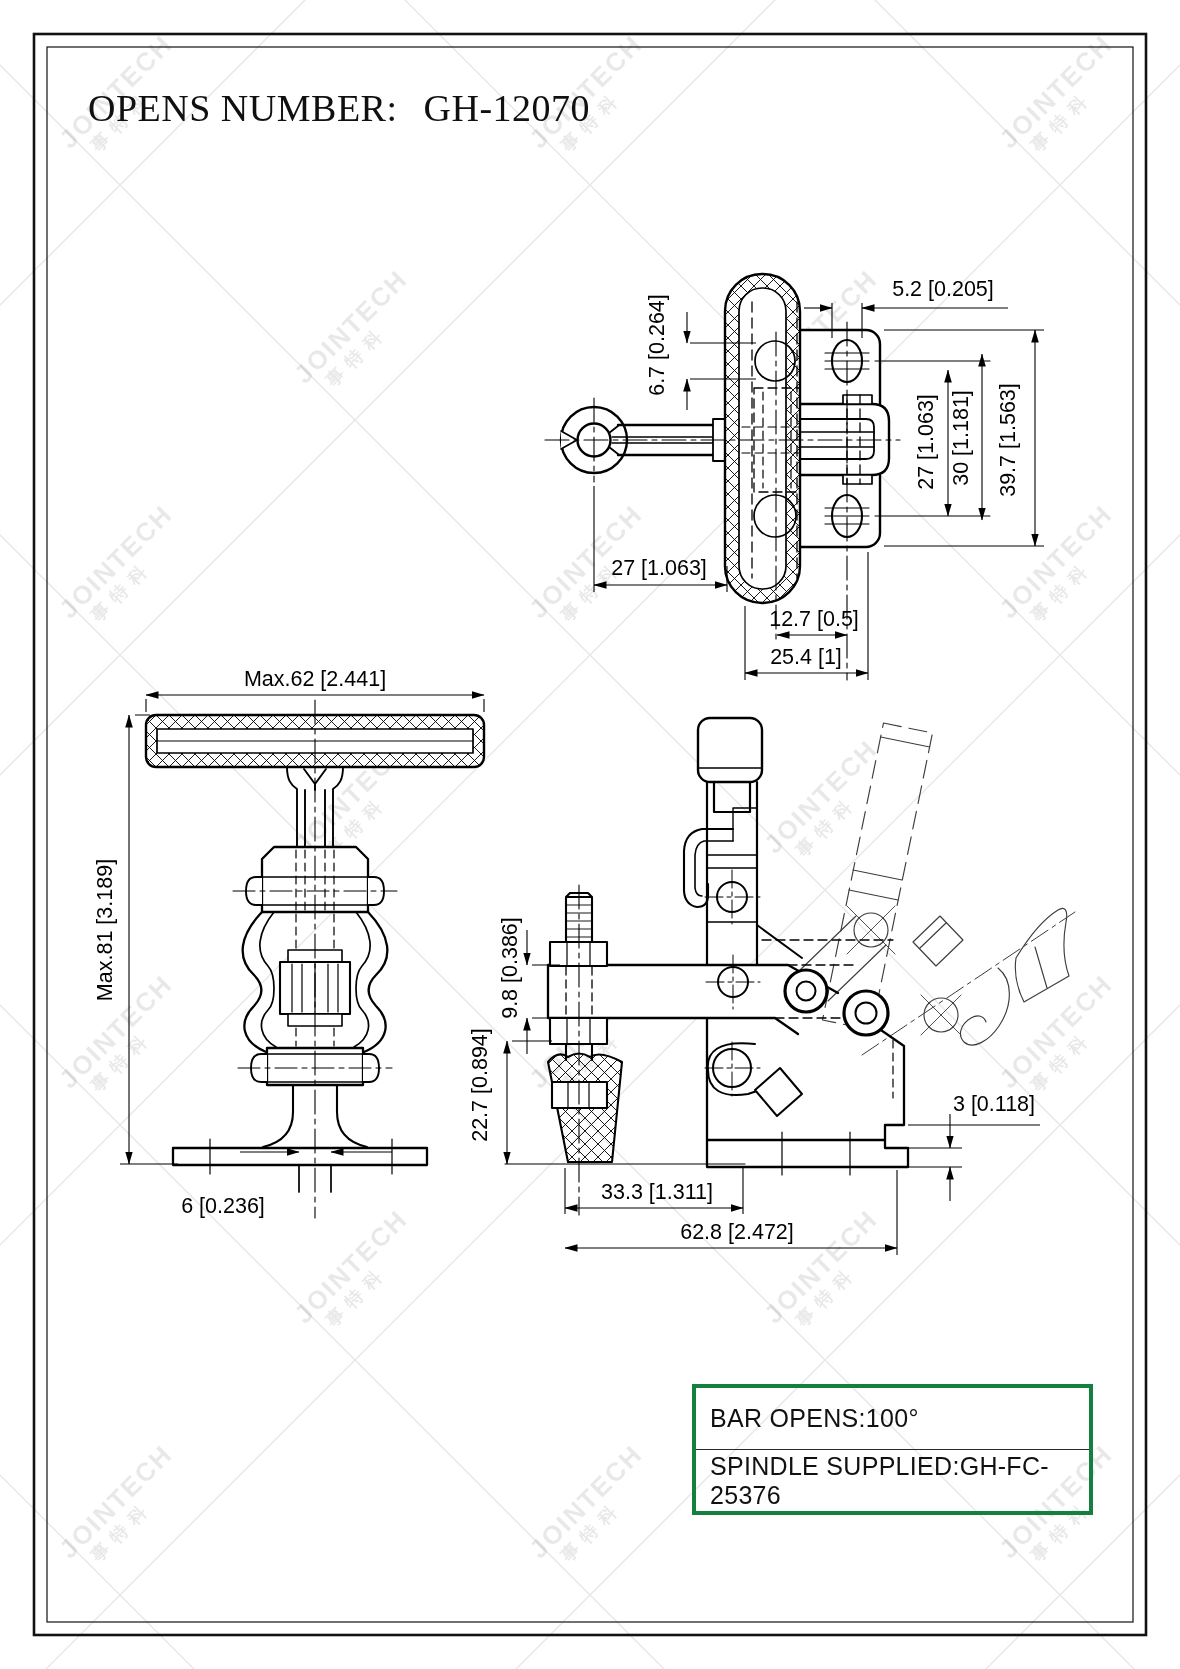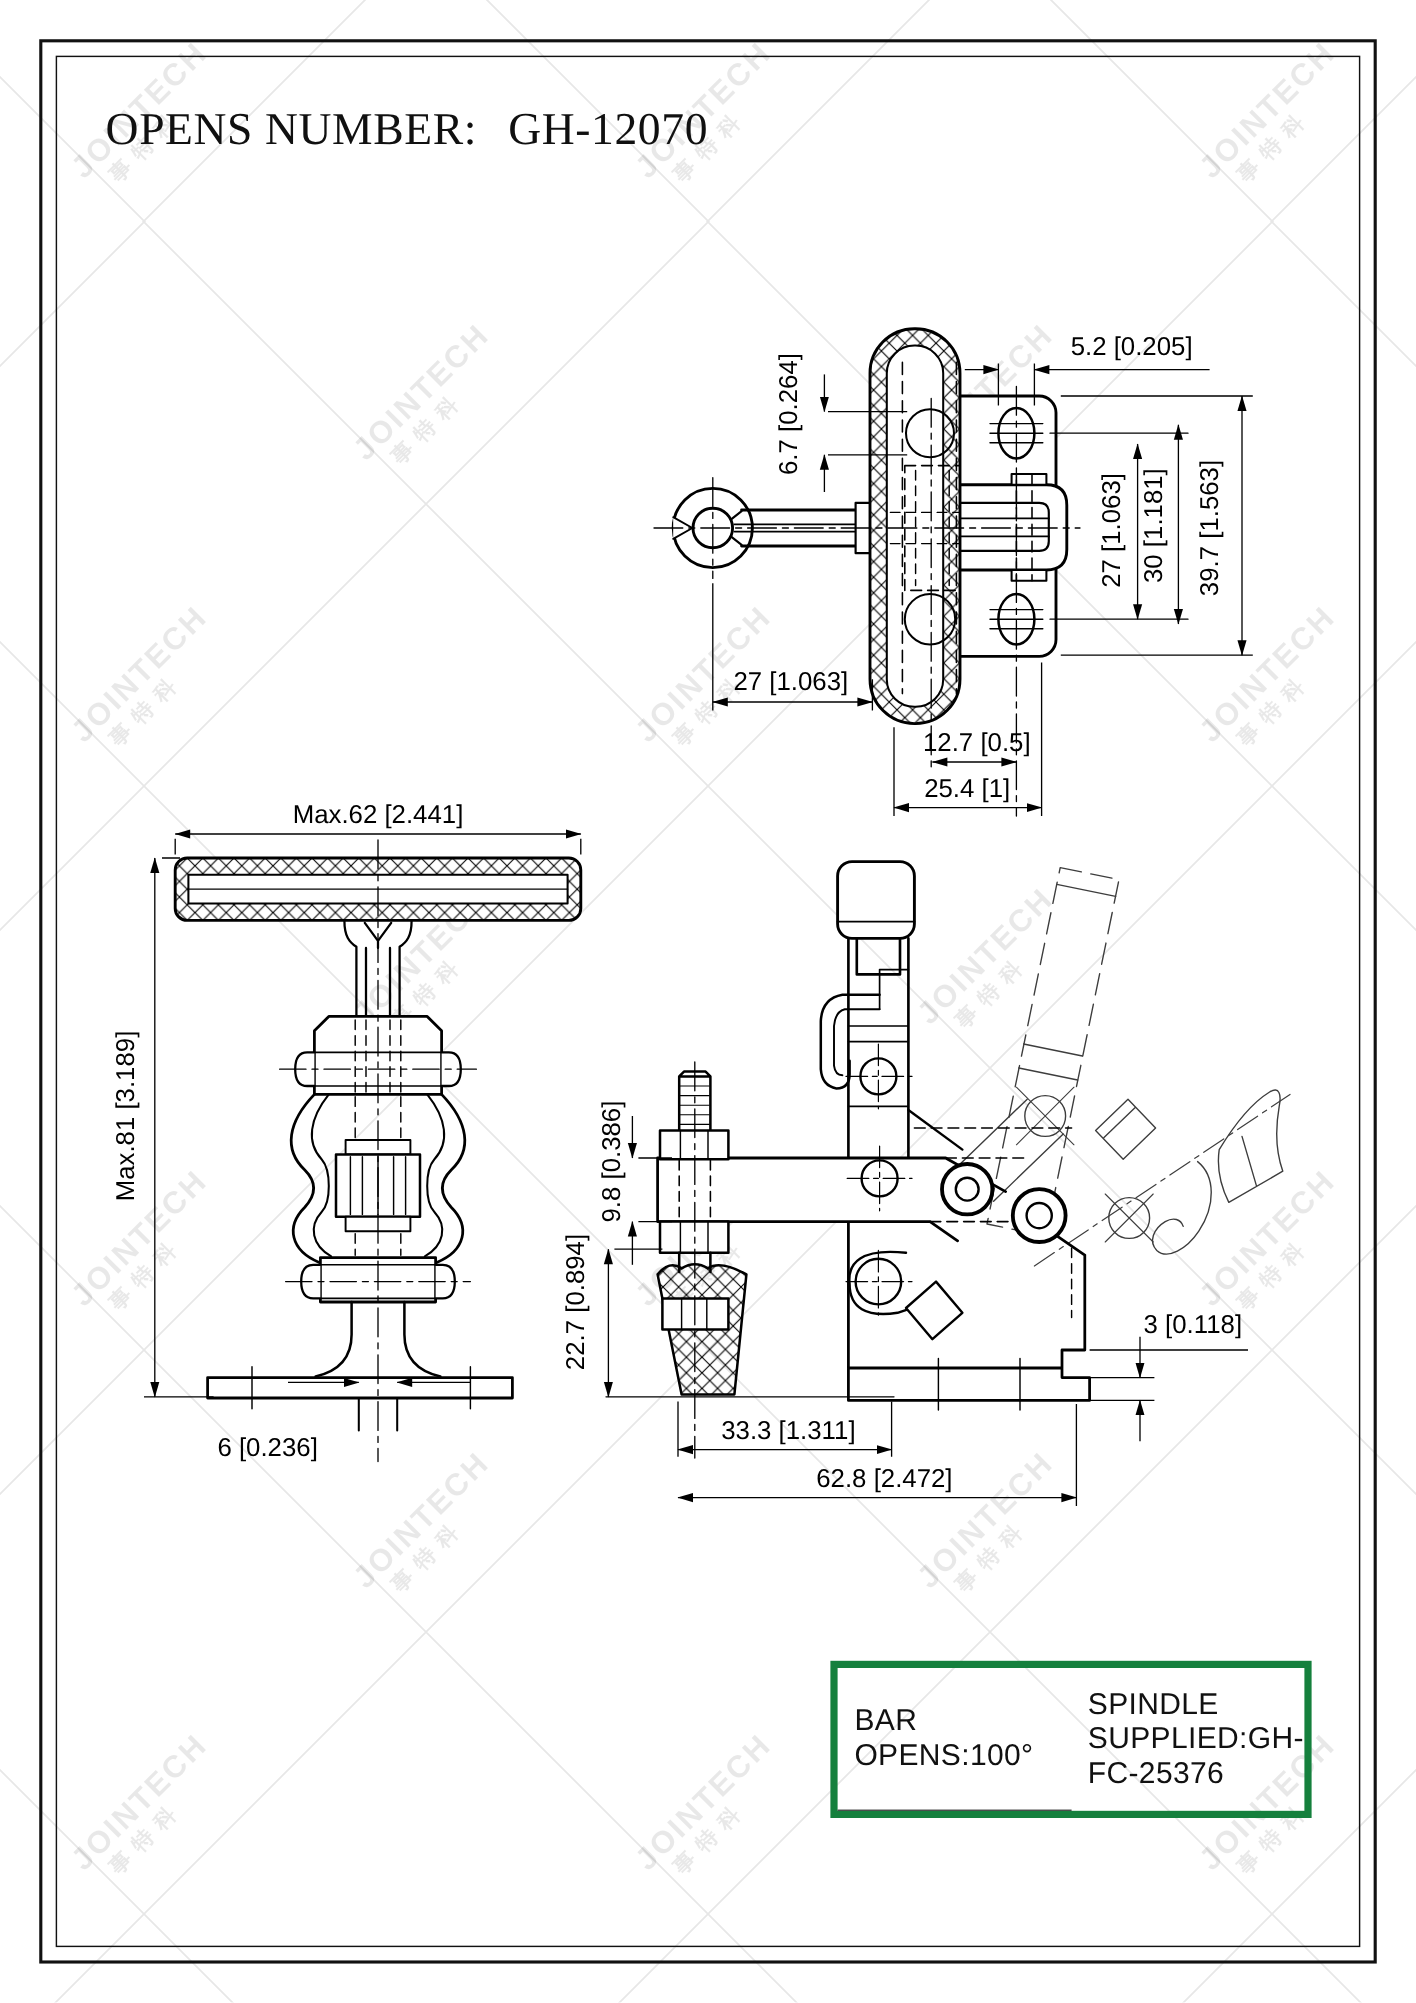--- a/index.html
+++ b/index.html
@@ -4,21 +4,21 @@
 <style>
   html,body{margin:0;padding:0;background:#fff;}
   #page{position:relative;width:1180px;height:1669px;background:#fff;overflow:hidden;
         font-family:"Liberation Sans",sans-serif;}
   #title{position:absolute;left:88px;top:86px;font-family:"Liberation Serif",serif;
          font-size:38px;color:#101010;letter-spacing:.5px;white-space:pre;}
   #title .pn{margin-left:26px;margin-top:16px;}
   svg text{font-family:"Liberation Sans",sans-serif;}
   .dtx{font-size:21.5px;fill:#000;text-anchor:middle;}
   #spec{position:absolute;left:692px;top:1384px;width:401px;height:131px;
-        border:6px solid #15803d;box-sizing:border-box;display:flex;flex-direction:row;}
+        border:4px solid #15803d;box-sizing:border-box;display:flex;flex-direction:column;}
   #spec .row{flex:1;display:flex;align-items:center;padding-left:14px;
         font-size:25px;color:#111;border-bottom:1.5px solid #2a2a2a;letter-spacing:.3px;}
   #spec .row:last-child{border-bottom:none;}
 </style>
 </head>
 <body>
 
 <div id="page">
 
   <svg id="cad" width="1180" height="1669" viewBox="0 0 1180 1669" style="position:absolute;left:0;top:0;">

